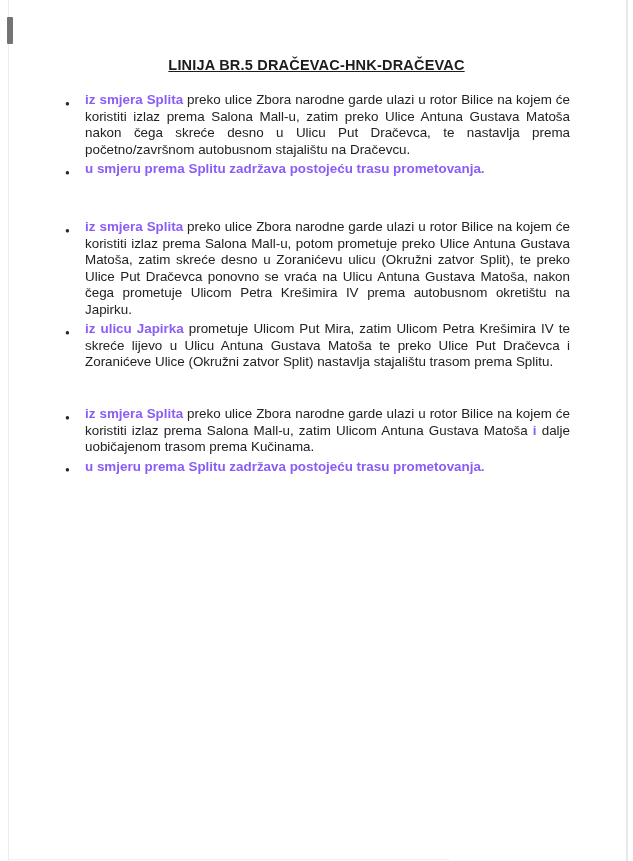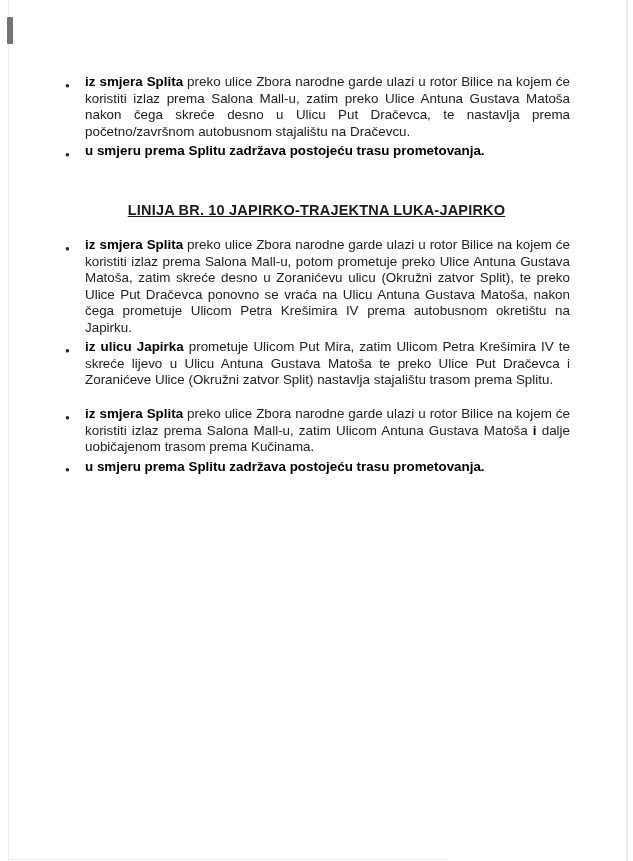--- a/index.html
+++ b/index.html
@@ -59,41 +59,41 @@
     color: #222222;
   }
   ul.bullets li::before {
     content: "\25CF";
     position: absolute;
     left: 2px;
     top: 3.5px;
     font-size: 8px;
     color: #2a2a2a;
   }
-  ul.bullets li b { font-weight: bold; color: #000000; }
+  ul.bullets li b { font-weight: bold; color: #8b5cf6; }
 </style>
 </head>
 <body>
 
 <div class="page">
 
   <div class="scan-edge-left"></div>
   <div class="scan-edge-right"></div>
   <div class="scan-edge-bottom"></div>
   <div class="corner-mark"></div>
 
   <section class="sec-1">
+    <h2 class="heading">LINIJA BR.5 DRAČEVAC-HNK-DRAČEVAC</h2>
     <ul class="bullets">
       <li><b>iz smjera Splita</b><span> preko ulice Zbora narodne garde ulazi u rotor Bilice na kojem će koristiti izlaz prema Salona Mall-u, zatim preko Ulice Antuna Gustava Matoša nakon čega skreće desno u Ulicu Put Dračevca, te nastavlja prema početno/završnom autobusnom stajalištu na Dračevcu.</span></li>
       <li><b>u smjeru prema Splitu zadržava postojeću trasu prometovanja.</b></li>
     </ul>
   </section>
 
   <section class="sec-2">
-    <h2 class="heading">LINIJA BR. 10 JAPIRKO-TRAJEKTNA LUKA-JAPIRKO</h2>
     <ul class="bullets">
       <li><b>iz smjera Splita</b><span> preko ulice Zbora narodne garde ulazi u rotor Bilice na kojem će koristiti izlaz prema Salona Mall-u, potom prometuje preko Ulice Antuna Gustava Matoša, zatim skreće desno u Zoranićevu ulicu (Okružni zatvor Split), te preko Ulice Put Dračevca ponovno se vraća na Ulicu Antuna Gustava Matoša, nakon čega prometuje Ulicom Petra Krešimira IV prema autobusnom okretištu na Japirku.</span></li>
       <li><b>iz ulicu Japirka</b><span> prometuje Ulicom Put Mira, zatim Ulicom Petra Krešimira IV te skreće lijevo u Ulicu Antuna Gustava Matoša te preko Ulice Put Dračevca i Zoranićeve Ulice (Okružni zatvor Split) nastavlja stajalištu trasom prema Splitu.</span></li>
     </ul>
   </section>
 
   <section class="sec-3">
     <ul class="bullets">
       <li><b>iz smjera Splita</b><span> preko ulice Zbora narodne garde ulazi u rotor Bilice na kojem će koristiti izlaz prema Salona Mall-u, zatim Ulicom Antuna Gustava Matoša </span><b>i</b><span> dalje uobičajenom trasom prema Kučinama.</span></li>
       <li><b>u smjeru prema Splitu zadržava postojeću trasu prometovanja.</b></li>

